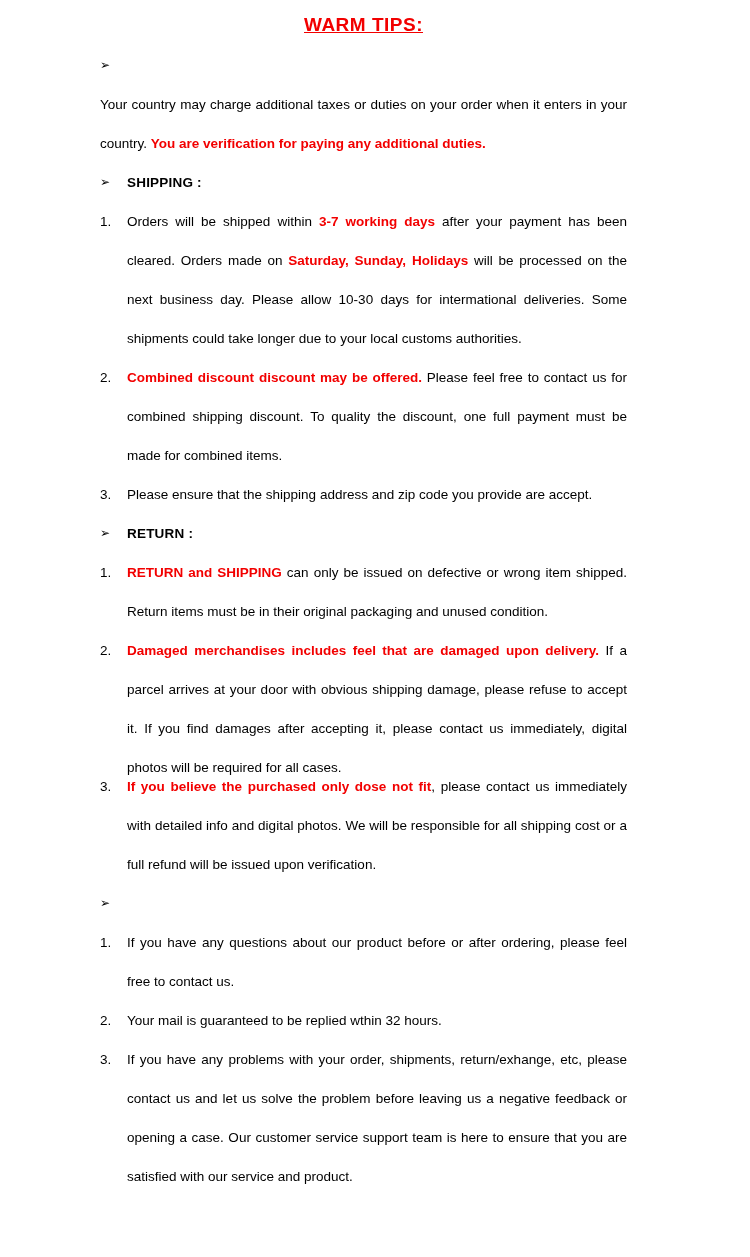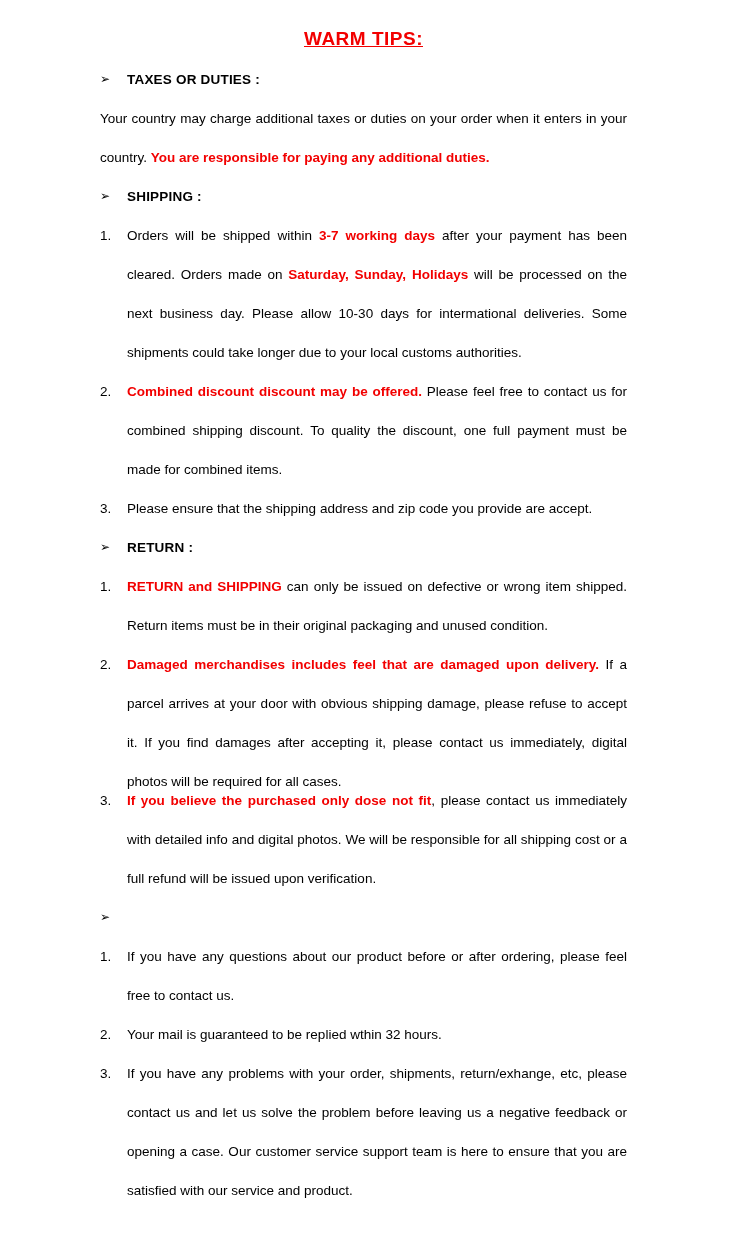--- a/index.html
+++ b/index.html
@@ -17,21 +17,21 @@
     width: 750px;
     font-family: "Liberation Sans", "DejaVu Sans", sans-serif;
     color: var(--ink);
   }
   .page {
     width: 750px;
     min-height: 1257px;
     padding: 10px 123px 20px 100px;
   }
   .title {
-    margin: 14px 0 6px 0;
+    margin: 0 0 6px 0;
     text-align: center;
     font-size: 19px;
     line-height: 30px;
     font-weight: bold;
     color: var(--red);
     text-decoration: underline;
     letter-spacing: 0.5px;
     font-family: "Liberation Sans", sans-serif;
   }
   .tips {
@@ -73,24 +73,23 @@
   }
 </style>
 </head>
 <body>
 
 <div class="page">
   <h1 class="title">WARM TIPS:</h1>
   <div class="tips">
       <div class="row heading">
         <span class="bullet">➢</span>
-        <span class="heading-text">TAXES OR DUTIES :</span>
       </div>
       <div class="row para">
-        <div class="text"><span class="plain">Your country may charge additional taxes or duties on your order when it enters in your country. </span><span class="rb">You are responsible for paying any additional duties.</span></div>
+        <div class="text"><span class="plain">Your country may charge additional taxes or duties on your order when it enters in your country. </span><span class="rb">You are verification for paying any additional duties.</span></div>
       </div>
       <div class="row heading">
         <span class="bullet">➢</span>
         <span class="heading-text">SHIPPING :</span>
       </div>
       <div class="row item">
         <span class="num">1.</span>
         <div class="text"><span class="plain">Orders will be shipped within </span><span class="rb">3-7 working days</span><span class="plain"> after your payment has been cleared. Orders made on </span><span class="rb">Saturday, Sunday, Holidays</span><span class="plain"> will be processed on the next business day. Please allow 10-30 days for intermational deliveries. Some shipments could take longer due to your local customs authorities.</span></div>
       </div>
       <div class="row item">

